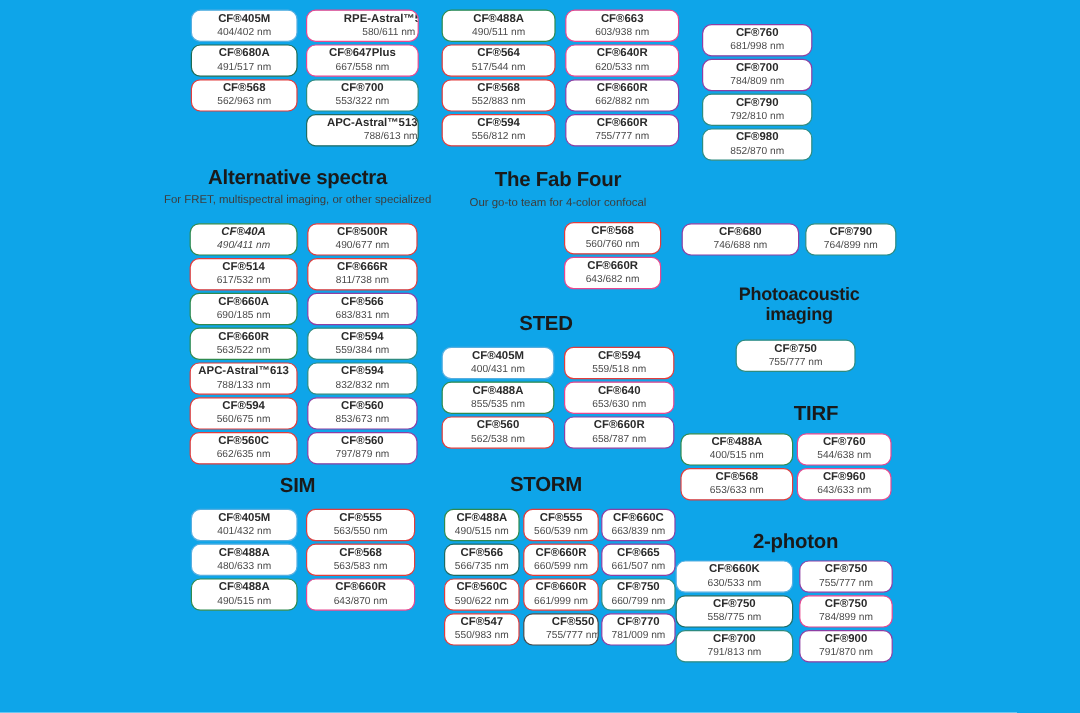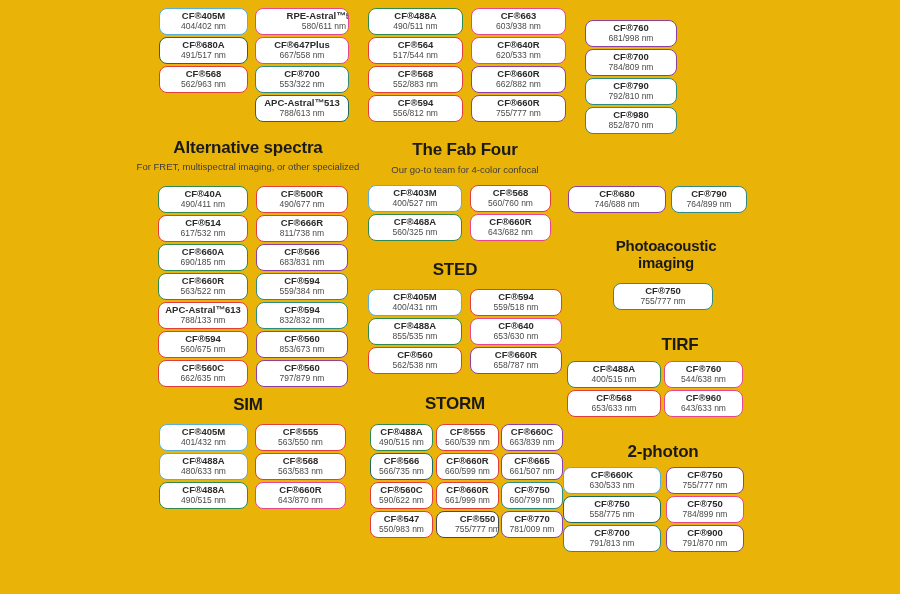--- a/index.html
+++ b/index.html
@@ -1,17 +1,17 @@
 <!DOCTYPE html>
 <html><head>
 <meta charset="utf-8">
 <style>
   html,body{margin:0;padding:0;background:#ffffff;}
   #canvas{
-    position:relative;width:900px;height:594px;background:#eab308;overflow:hidden;
+    position:relative;width:900px;height:594px;background:#0ea5e9;overflow:hidden;
     font-family:"Liberation Sans","DejaVu Sans",sans-serif;
   }
   .col{position:absolute;}
   .dye-box{
     box-sizing:border-box;height:27px;margin-bottom:2px;background:#fff;
     border:1.6px solid #888;border-radius:8px;
     display:flex;flex-direction:column;align-items:center;justify-content:center;
     line-height:1.15;overflow:hidden;white-space:nowrap;
   }
   .dye-name{font-size:9.5px;font-weight:bold;color:#2b2b2b;}
@@ -50,21 +50,21 @@
         <div class="dye-wave">580/611 nm</div>
       </div>
       <div class="dye-box" style="border-color: rgb(232, 71, 143);">
         <div class="dye-name">CF®647Plus</div>
         <div class="dye-wave">667/558 nm</div>
       </div>
       <div class="dye-box" style="border-color: rgb(46, 139, 128);">
         <div class="dye-name">CF®700</div>
         <div class="dye-wave">553/322 nm</div>
       </div>
-      <div class="dye-box" style="border-color: rgb(31, 107, 99);">
+      <div class="dye-box" style="border-color: rgb(31, 107, 99); align-items: flex-end;">
         <div class="dye-name">APC-Astral™513</div>
         <div class="dye-wave">788/613 nm</div>
       </div>
     </div>
   <div class="col" style="left:368px;top:8px;width:95px">
       <div class="dye-box" style="border-color: rgb(47, 138, 79);">
         <div class="dye-name">CF®488A</div>
         <div class="dye-wave">490/511 nm</div>
       </div>
       <div class="dye-box" style="border-color: rgb(226, 61, 61);">
@@ -113,21 +113,21 @@
       </div>
       <div class="dye-box" style="border-color: rgb(46, 139, 128);">
         <div class="dye-name">CF®980</div>
         <div class="dye-wave">852/870 nm</div>
       </div>
     </div>
 
   <div class="sec-title" style="left:148px;top:139px;width:200px">Alternative spectra</div>
   <div class="sec-sub" style="left:128px;top:161px;width:240px">For FRET, multispectral imaging, or other specialized</div>
   <div class="col" style="left:158px;top:186px;width:90px">
-      <div class="dye-box" style="border-color: rgb(47, 138, 79);">
+      <div class="dye-box" style="border-color: rgb(47, 138, 79); font-style: italic;">
         <div class="dye-name">CF®40A</div>
         <div class="dye-wave">490/411 nm</div>
       </div>
       <div class="dye-box" style="border-color: rgb(226, 61, 61);">
         <div class="dye-name">CF®514</div>
         <div class="dye-wave">617/532 nm</div>
       </div>
       <div class="dye-box" style="border-color: rgb(47, 138, 79);">
         <div class="dye-name">CF®660A</div>
         <div class="dye-wave">690/185 nm</div>
@@ -175,30 +175,20 @@
         <div class="dye-wave">853/673 nm</div>
       </div>
       <div class="dye-box" style="border-color: rgb(142, 63, 163);">
         <div class="dye-name">CF®560</div>
         <div class="dye-wave">797/879 nm</div>
       </div>
     </div>
 
   <div class="sec-title" style="left:365px;top:141px;width:200px">The Fab Four</div>
   <div class="sec-sub" style="left:365px;top:164px;width:200px">Our go-to team for 4-color confocal</div>
-  <div class="col" style="left:368px;top:185px;width:94px">
-      <div class="dye-box" style="border-color: rgb(86, 174, 224);">
-        <div class="dye-name">CF®403M</div>
-        <div class="dye-wave">400/527 nm</div>
-      </div>
-      <div class="dye-box" style="border-color: rgb(47, 138, 79);">
-        <div class="dye-name">CF®468A</div>
-        <div class="dye-wave">560/325 nm</div>
-      </div>
-    </div>
   <div class="col" style="left:470px;top:185px;width:81px">
       <div class="dye-box" style="border-color: rgb(226, 61, 61);">
         <div class="dye-name">CF®568</div>
         <div class="dye-wave">560/760 nm</div>
       </div>
       <div class="dye-box" style="border-color: rgb(232, 71, 143);">
         <div class="dye-name">CF®660R</div>
         <div class="dye-wave">643/682 nm</div>
       </div>
     </div>

